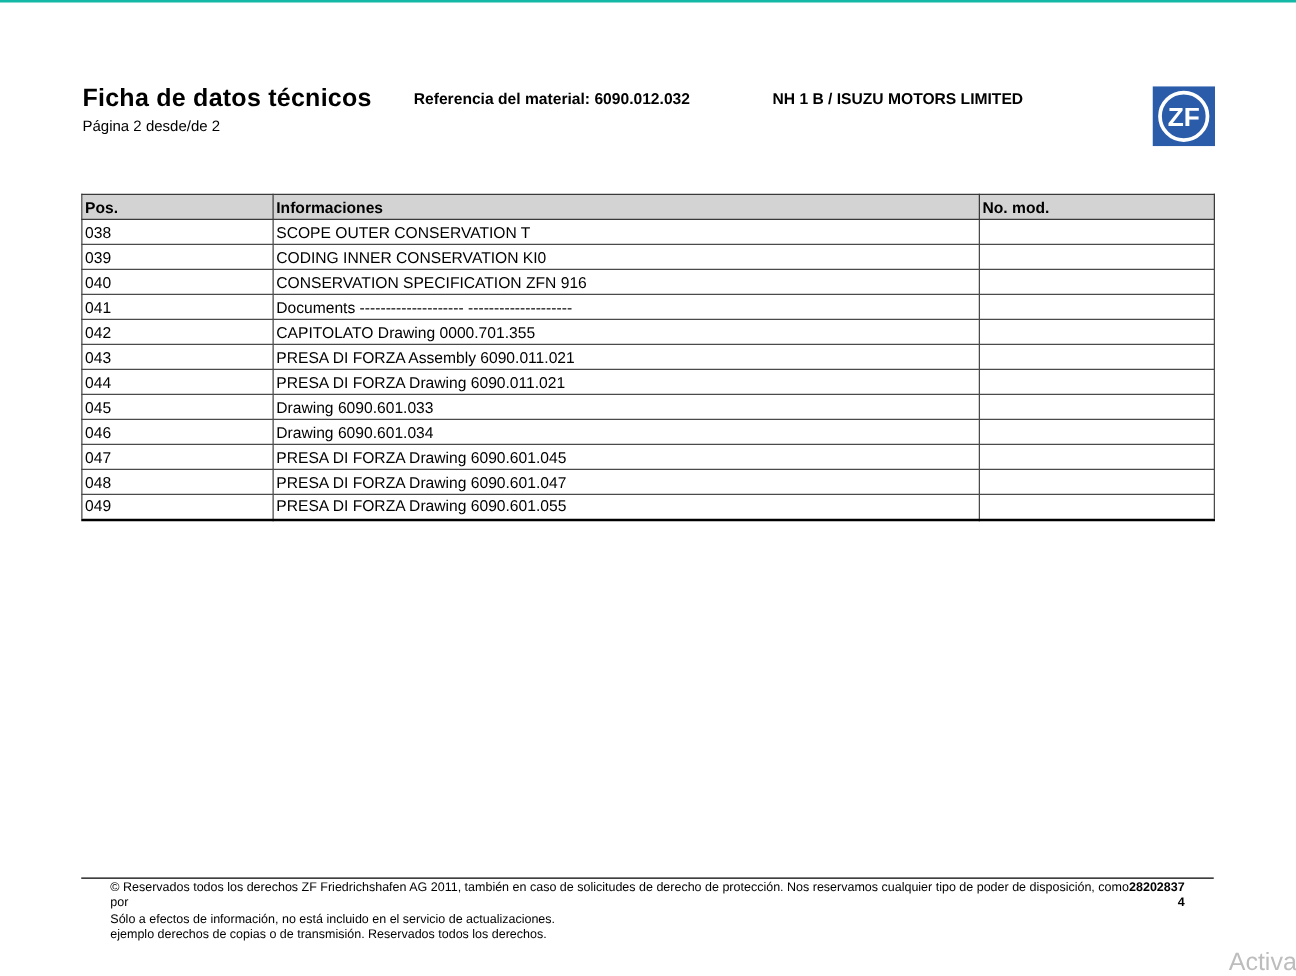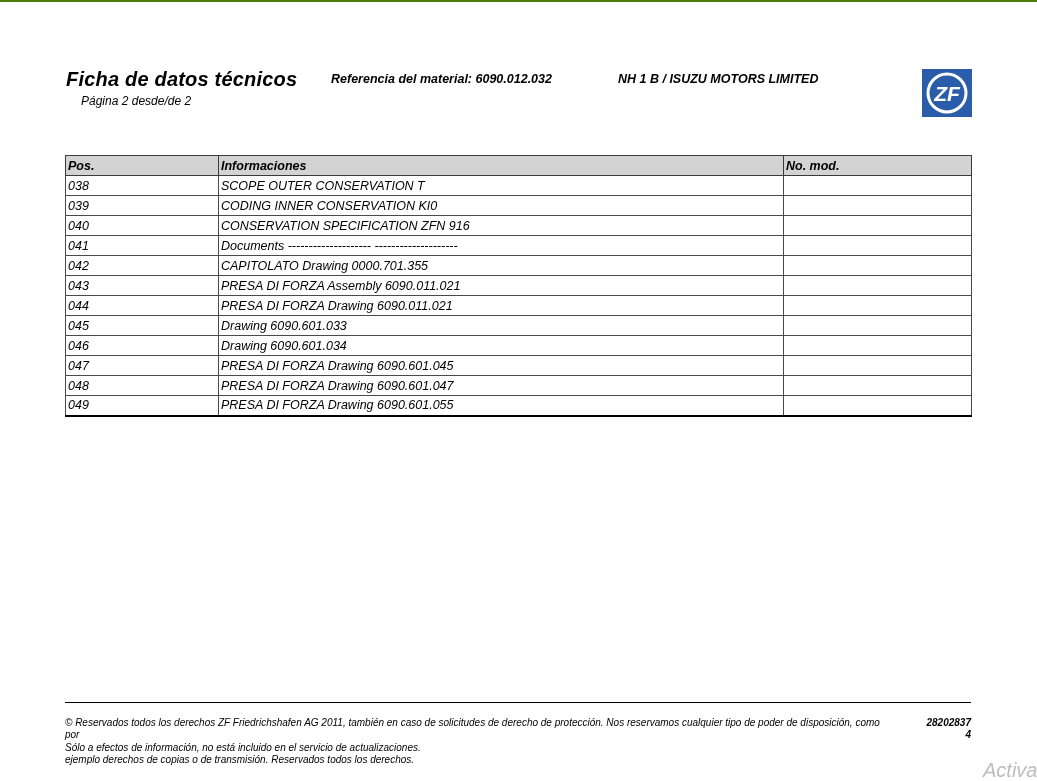--- a/index.html
+++ b/index.html
@@ -6,31 +6,30 @@
   html, body { background: #fff; }
   body {
     width: 1037px; height: 781px;
     position: relative;
     overflow: hidden;
     font-family: "Liberation Sans", "DejaVu Sans", sans-serif;
     color: #000;
   }
   .page {
     position: absolute; inset: 0;
-    border-top: 2px solid #4d7c0f;
-    font-style: italic;
+    border-top: 2px solid #14b8a6;
   }
 
   
   .doc-title {
     position: absolute; left: 66px; top: 66px;
     font-size: 20px; font-weight: bold; letter-spacing: 0.2px;
   }
   .doc-subtitle {
-    position: absolute; left: 81px; top: 92px;
+    position: absolute; left: 66px; top: 92px;
     font-size: 12px;
   }
   .material-ref {
     position: absolute; left: 331px; top: 70px;
     font-size: 12.5px; font-weight: bold;
   }
   .model-ref {
     position: absolute; left: 618px; top: 70px;
     font-size: 12.5px; font-weight: bold;
   }
@@ -66,23 +65,23 @@
   table.data-table { border: 1px solid #000; border-bottom: 2px solid #000; }
   col.col-pos  { width: 153px; }
   col.col-info { width: 565px; }
   col.col-mod  { width: 188px; }
 
   
   .footer {
     position: absolute; left: 65px; top: 700px;
     width: 906px;
     border-top: 1px solid #000;
-    padding-top: 14px;
+    padding-top: 2px;
     display: flex;
-    justify-content: space-between;
+    justify-content: center;
     font-size: 10px;
     line-height: 12.4px;
   }
   .footer-left { width: 815px; }
   .footer-right {
     text-align: right;
     font-weight: bold;
     white-space: nowrap;
   }
 

